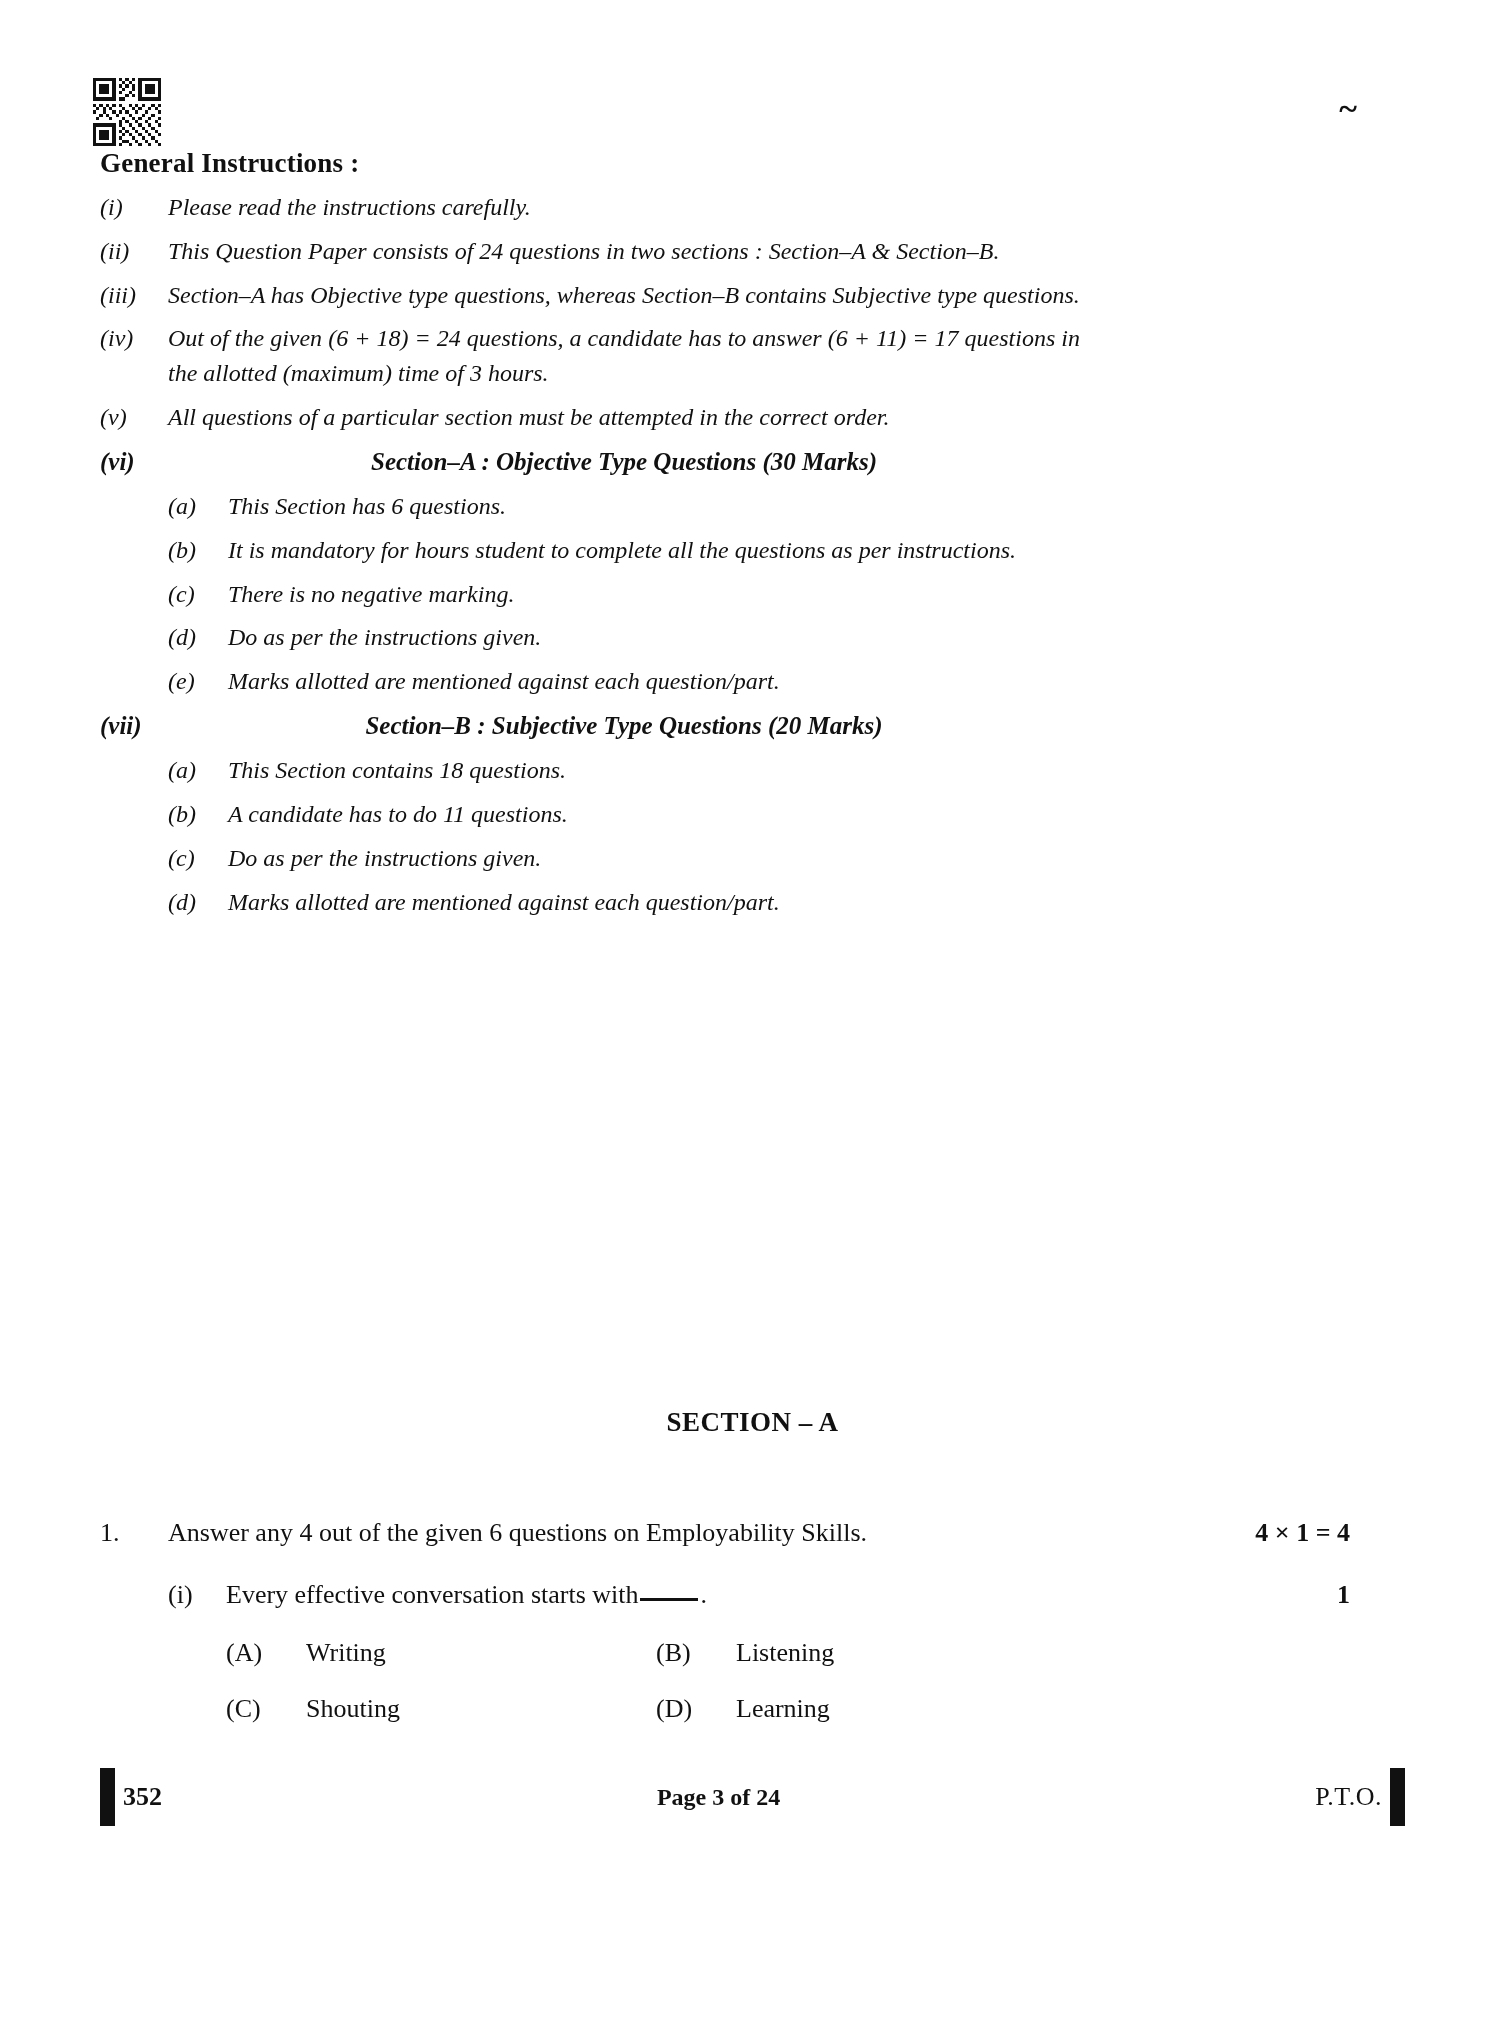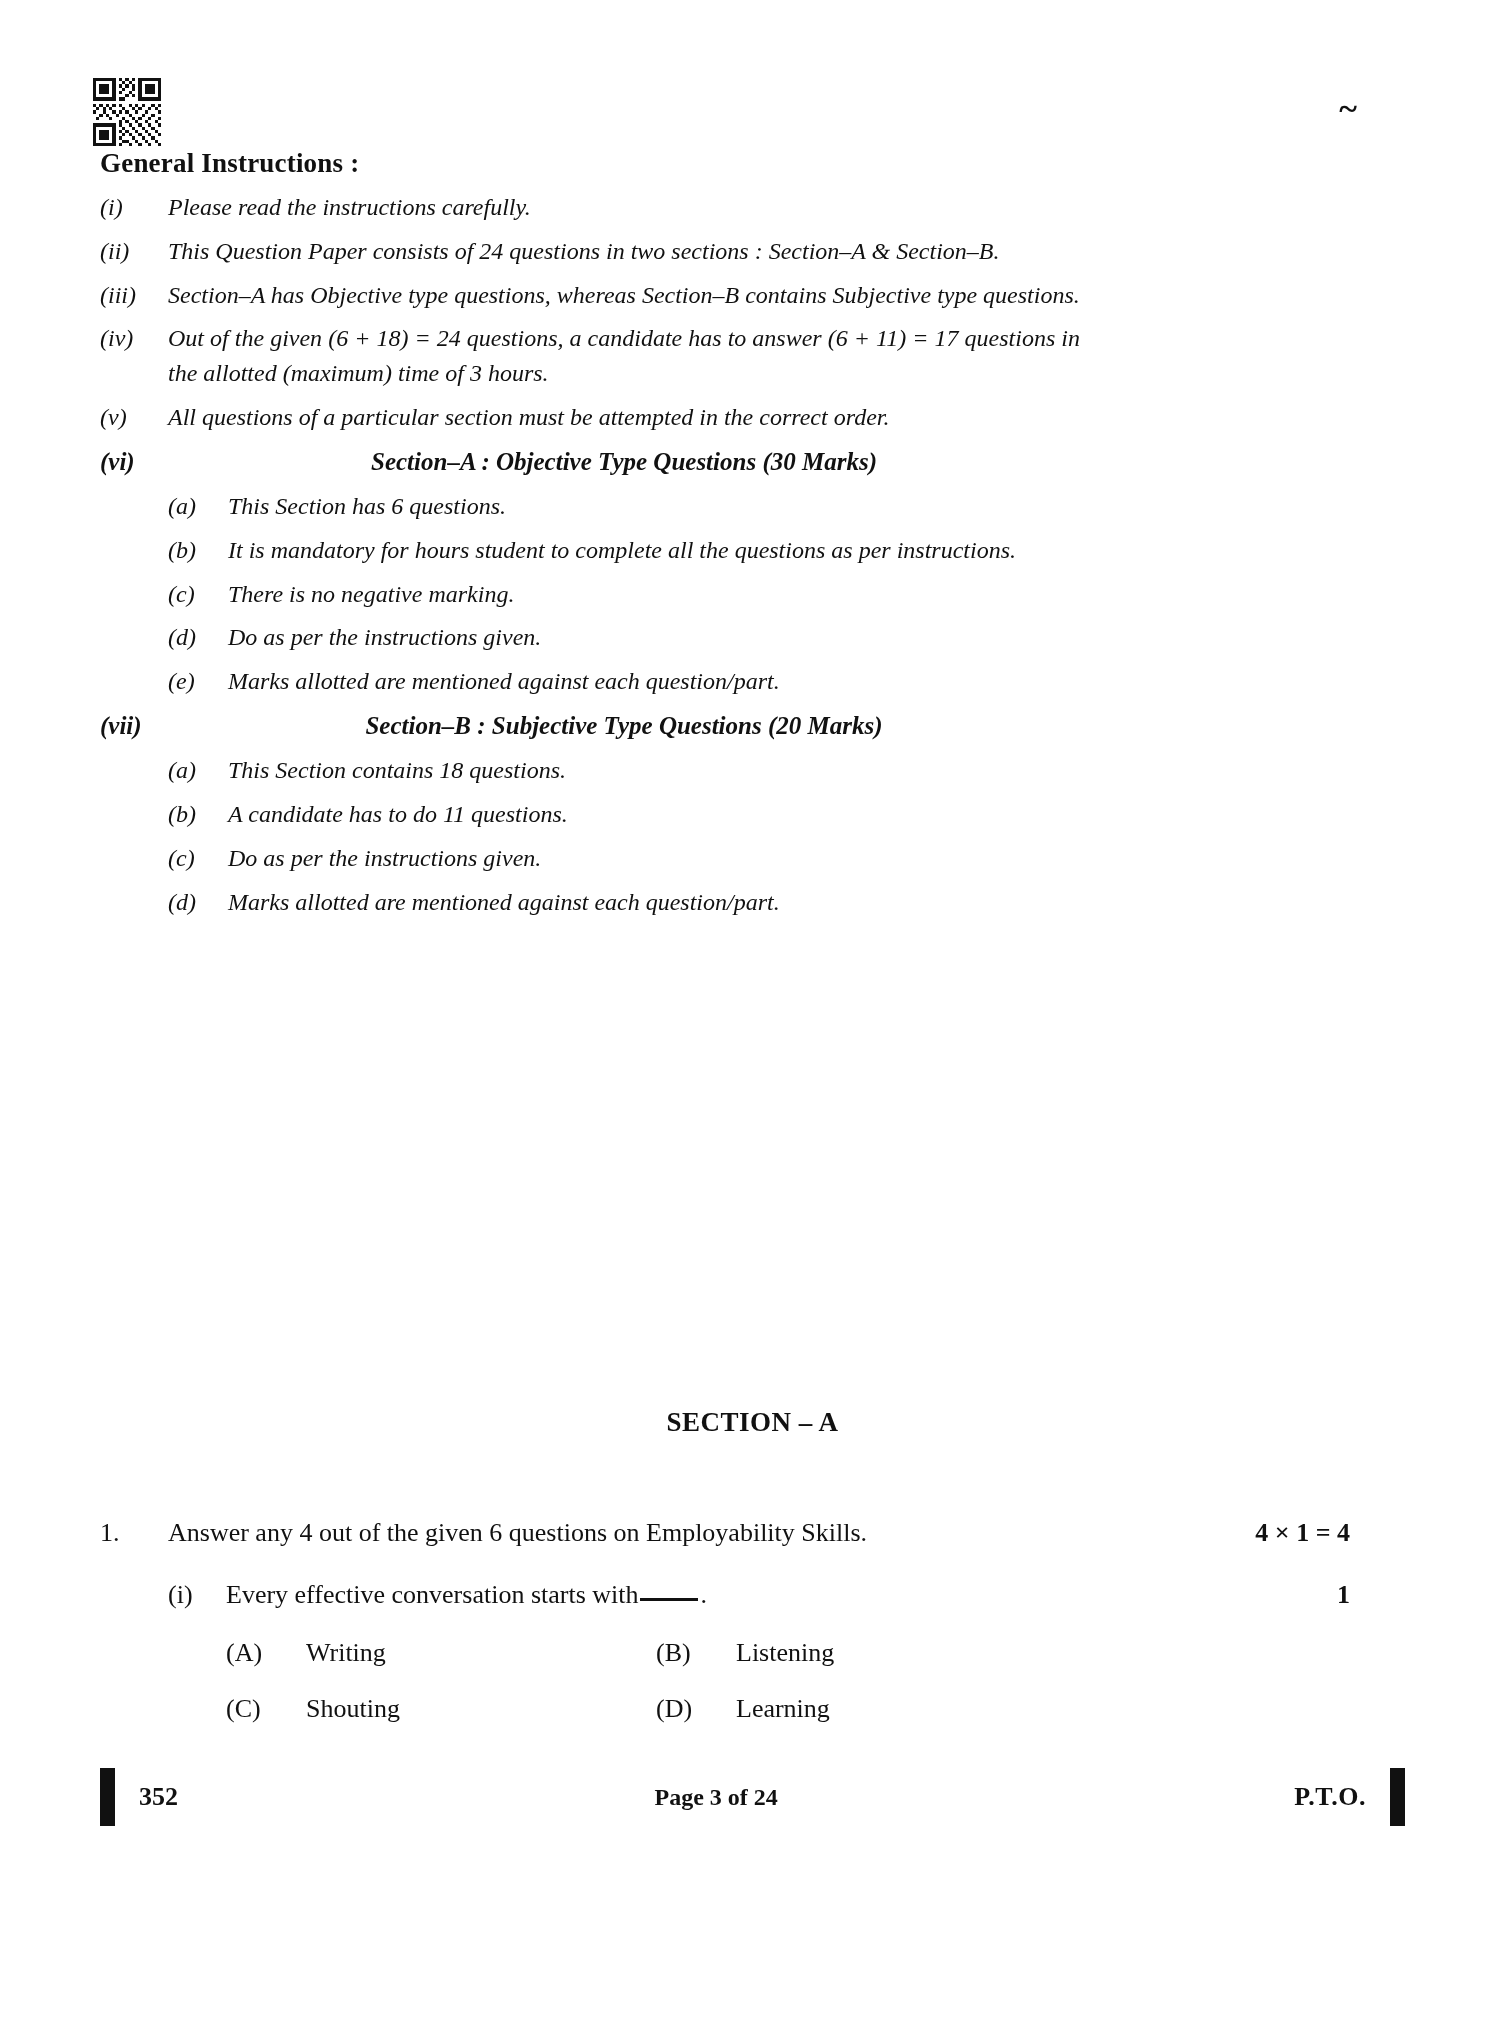--- a/index.html
+++ b/index.html
@@ -193,35 +193,35 @@
   .footer-bar.right { right: 0; }
   .footer-inner {
     position: absolute;
     left: 15px;
     right: 15px;
     top: 0;
     height: 58px;
     display: flex;
     align-items: center;
     justify-content: space-between;
-    padding: 0 24px;
+    padding: 0 8px;
     box-sizing: border-box;
   }
   .footer-left {
     font-size: 26px;
     font-weight: bold;
   }
   .footer-center {
     font-size: 24px;
     font-weight: bold;
     font-family: "Liberation Serif", serif;
   }
   .footer-right {
     font-size: 26px;
-    font-weight: bold;
+    font-weight: normal;
     letter-spacing: 0.5px;
     margin-left: 40px;
   }
 </style>
 </head>
 <body>
 
 <div class="page">
 
   <div class="qr-wrap">

